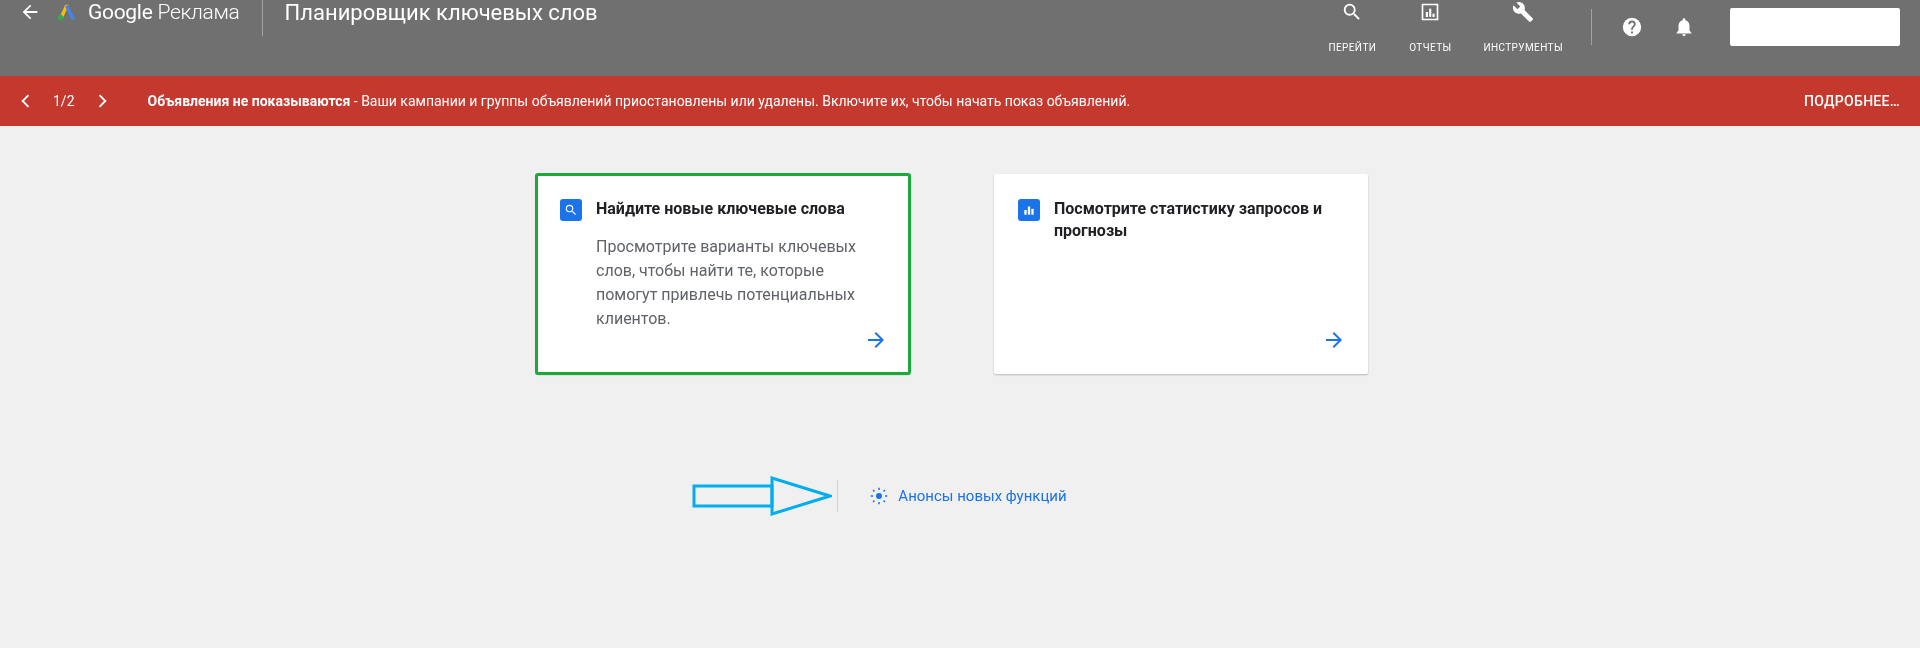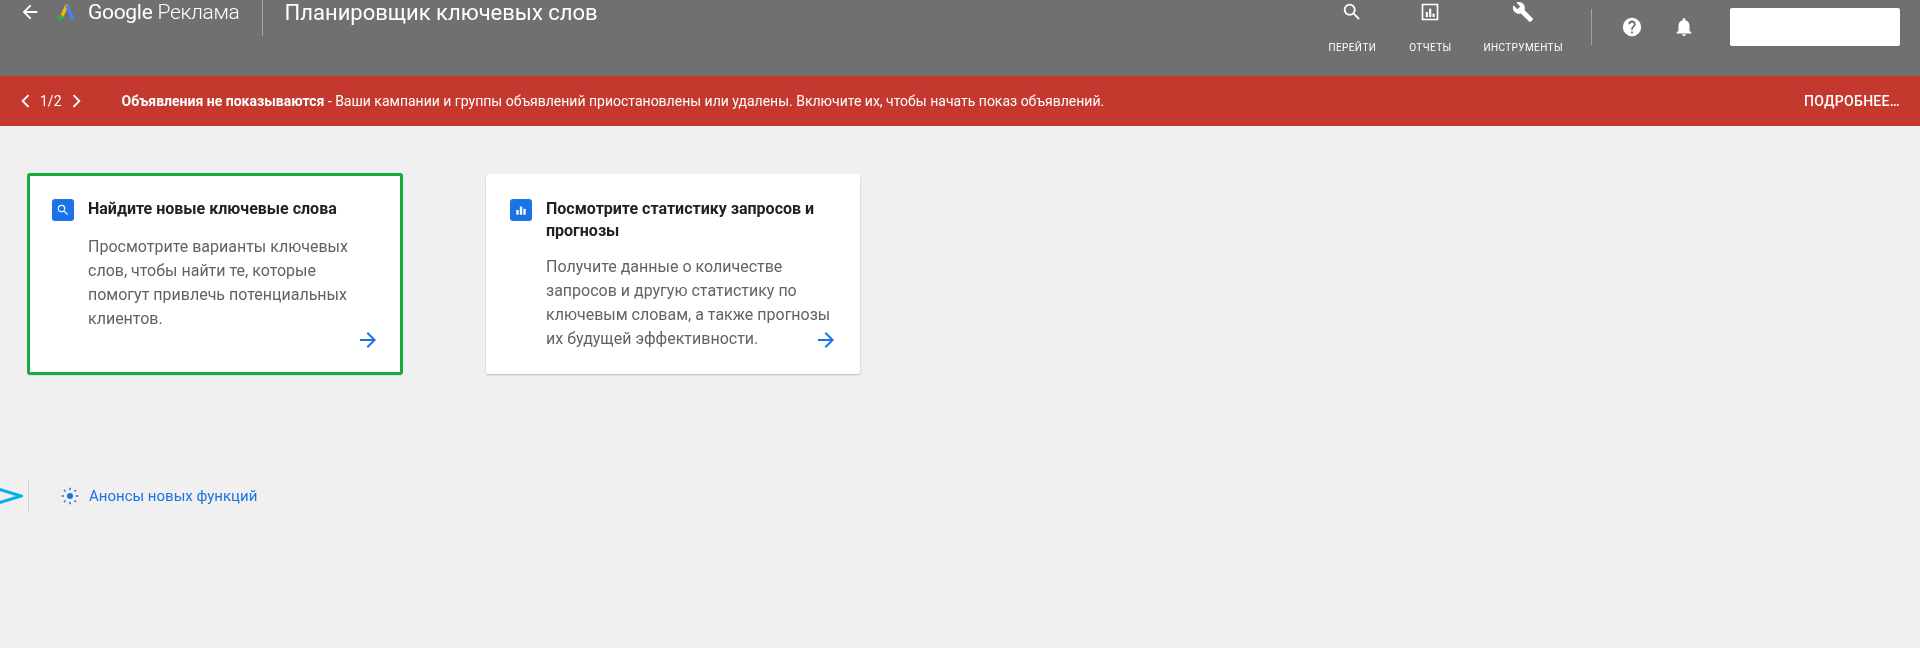--- a/index.html
+++ b/index.html
@@ -96,42 +96,41 @@
     background: #c5382e;
     color: #fff;
     display: flex;
     align-items: center;
     padding: 0 20px;
     font-size: 14px;
   }
   .alert-nav {
     display: flex;
     align-items: center;
-    gap: 10px;
+    gap: 23px;
     margin-right: 40px;
   }
   .alert-nav-arrow {
     cursor: pointer;
     display: flex; align-items: center;
   }
   .alert-text { flex: 1; }
   .alert-strong { font-weight: 700; }
   .alert-more {
     font-weight: 500;
     letter-spacing: 0.3px;
     cursor: pointer;
   }
 
   
   .main {
     padding: 48px 16px 0 0;
     display: flex;
     flex-direction: column;
-    align-items: flex-start;
-    margin-left: 28px;
+    align-items: center;
   }
   .cards {
     display: flex;
     gap: 84px;
   }
   .card {
     width: 374px;
     height: 200px;
     background: #fff;
     box-shadow: 0 1px 2px rgba(0,0,0,0.12), 0 1px 2px rgba(0,0,0,0.12);
@@ -321,21 +320,20 @@
       <div class="card-header">
         <div class="card-icon blue2">
           <svg width="14" height="14" viewBox="0 0 24 24" fill="#fff">
               <rect x="4" y="12" width="4" height="8"></rect>
               <rect x="10" y="6" width="4" height="14"></rect>
               <rect x="16" y="10" width="4" height="10"></rect>
             </svg>
         </div>
         <div class="card-title">Посмотрите статистику запросов и прогнозы</div>
       </div>
-      <div class="card-desc">Получите данные о количестве запросов и другую статистику по ключевым словам, а также прогнозы их будущей эффективности.</div>
       <div class="card-arrow">
         <svg width="24" height="24" viewBox="0 0 24 24" fill="#1a73e8">
             <path d="M4 11h12.17l-5.59-5.59L12 4l8 8-8 8-1.41-1.41L16.17 13H4z"></path>
           </svg>
       </div>
     </div>
 
   </div>
 
   <div class="footer-links">

